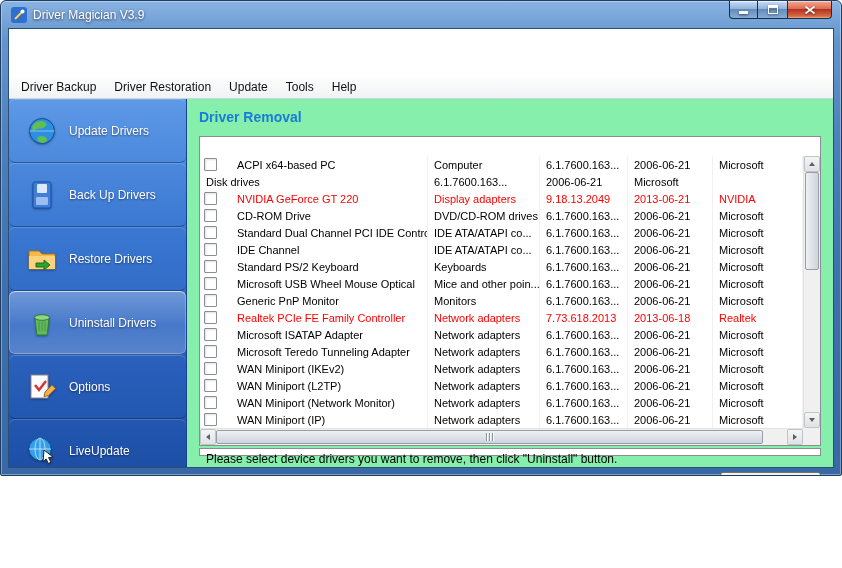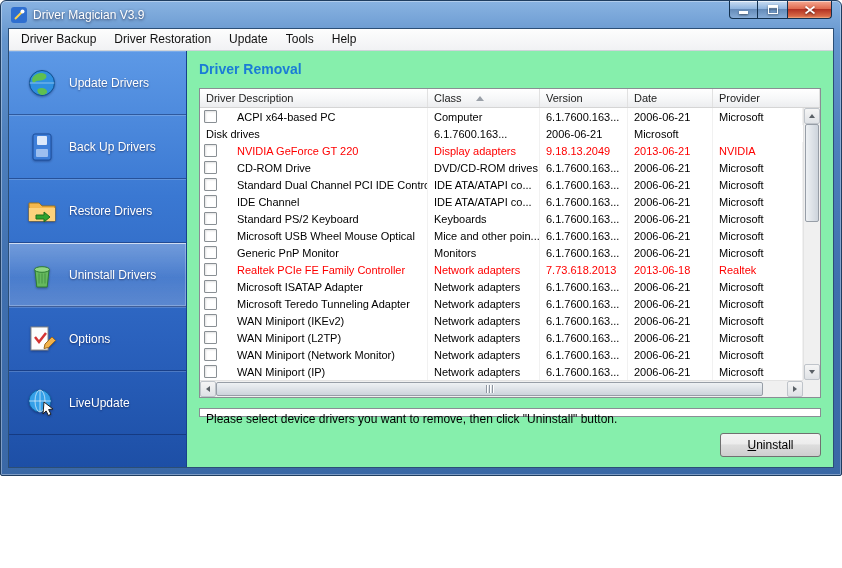--- a/index.html
+++ b/index.html
@@ -37,37 +37,38 @@
 
   
   .frame {
     position:absolute; left:7px; right:7px; top:27px; bottom:7px;
     background:#fff; border:1px solid #2b4e76; display:flex; flex-direction:column;
   }
 
   .menubar {
     flex:0 0 22px; display:flex; align-items:center; padding-left:3px;
     background:linear-gradient(180deg,#fdfdfd,#f1f2f4); border-bottom:1px solid #cfd4da;
-    font-size:12px; color:#111;
+    font-size:12px; color:#111;margin-top:48px;
   }
   .menu-item { padding:0 9px; line-height:21px; cursor:default; }
 
   .app-body { flex:1; display:flex; min-height:0; }
 
   
   .sidebar {
     flex:0 0 178px; width:178px;
     background:linear-gradient(180deg,#5d99e6 0%,#3a78d2 35%,#2a61bd 70%,#1d4fa6 100%);
     border-right:1px solid #16418c; overflow:hidden;
   }
   .side-item {
     height:64px; display:flex; align-items:center; gap:11px; padding-left:17px;
     color:#fff; font-size:12px; cursor:pointer;
     border-bottom:1px solid rgba(8,28,80,0.45);
     box-shadow: inset 0 1px 0 rgba(255,255,255,0.18);
+    border-radius: 6px;
   }
   .side-item.selected {
     background:linear-gradient(180deg,rgba(255,255,255,0.30),rgba(255,255,255,0.12) 55%,rgba(255,255,255,0.22));
     box-shadow: inset 0 1px 0 rgba(255,255,255,0.55), inset 0 0 0 1px rgba(255,255,255,0.25);
   }
   .side-icon { width:32px; height:32px; flex:0 0 32px; }
   .side-icon svg { width:32px; height:32px; display:block; filter:drop-shadow(0 1px 1px rgba(0,0,40,0.35)); }
   .side-label { text-shadow:0 1px 2px rgba(0,0,40,0.5); }
 
   
@@ -123,21 +124,21 @@
   }
   .hthumb i { width:1px; height:8px; background:#8d95a0; box-shadow:1px 0 0 #fff; }
   .corner { grid-column:2; grid-row:3; background:#f0f0f0; }
   .arrow-up    { width:0;height:0;border-left:3.5px solid transparent;border-right:3.5px solid transparent;border-bottom:4.5px solid #5a6066; }
   .arrow-down  { width:0;height:0;border-left:3.5px solid transparent;border-right:3.5px solid transparent;border-top:4.5px solid #5a6066; }
   .arrow-left  { width:0;height:0;border-top:3.5px solid transparent;border-bottom:3.5px solid transparent;border-right:4.5px solid #5a6066; }
   .arrow-right { width:0;height:0;border-top:3.5px solid transparent;border-bottom:3.5px solid transparent;border-left:4.5px solid #5a6066; }
 
   
   .hint-panel {
-    flex:1; min-height:0; margin-top:10px; border:1px solid #8a8d94;
+    flex:1; min-height:0; margin-top:2px; border:1px solid #8a8d94;
     background:#fff; font-size:12px; color:#000; padding:3px 6px;
   }
   .button-row { flex:0 0 24px; margin-top:16px; display:flex; justify-content:flex-end; }
   .uninstall-btn {
     width:101px; height:24px; display:flex; align-items:center; justify-content:center;
     font-family:"Liberation Sans", sans-serif; font-size:12px; color:#000;
     background:linear-gradient(180deg,#f4f4f4,#ececec 45%,#dddddd 50%,#cfcfcf);
     border:1px solid #707070; border-radius:3px; cursor:pointer;
   }
   .uninstall-btn .btn-label { display:block; }
@@ -260,38 +261,20 @@
               </svg>
             </span>
     <span class="side-label">LiveUpdate</span>
   </div>
 </div>
 
       <div class="content">
         <div class="page-title">Driver Removal</div>
 
         <div class="table-wrap">
-          <div class="thead">
-            <div class="th">
-              <span>Driver Description</span>
-            </div>
-            <div class="th">
-              <span>Class</span>
-              <span class="sort-icon"></span>
-            </div>
-            <div class="th">
-              <span>Version</span>
-            </div>
-            <div class="th">
-              <span>Date</span>
-            </div>
-            <div class="th">
-              <span>Provider</span>
-            </div>
-          </div>
 
           <div class="tbody">
   <div class="trow">
     <div class="cell c-desc">
       <span class="checkbox"></span>
       <span>ACPI x64-based PC</span>
     </div>
     <div class="cell">Computer</div>
     <div class="cell">6.1.7600.163...</div>
     <div class="cell">2006-06-21</div>

